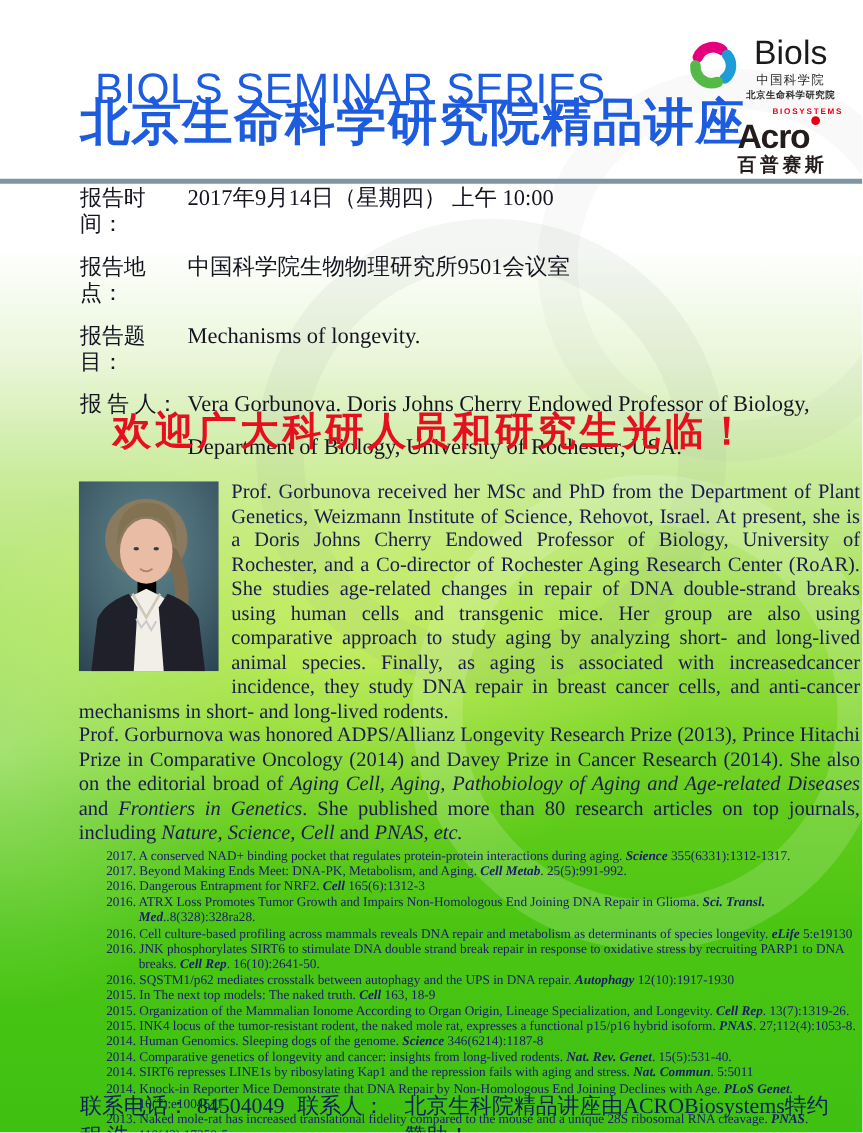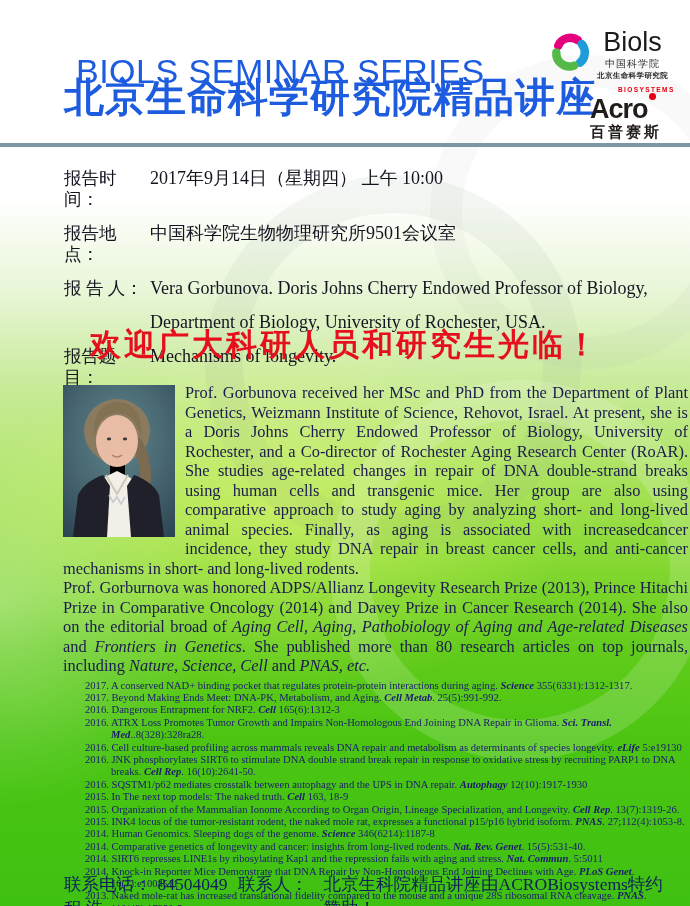--- a/index.html
+++ b/index.html
@@ -30,21 +30,21 @@
   .biols-sub1{font-size:10px;font-weight:400;color:#2b2b2b;letter-spacing:1px;margin-top:1px;}
   .biols-sub2{font-size:7.5px;font-weight:700;color:#2b2b2b;letter-spacing:0.4px;}
   .logo-acro{position:absolute;left:590px;top:86px;width:98px;font-family:"Liberation Sans",sans-serif;}
   .acro-bio{font-size:6.5px;font-weight:700;color:#e60012;letter-spacing:1.4px;margin-left:28px;}
   .acro-name{font-size:27px;font-weight:800;color:#221c1a;letter-spacing:-1px;line-height:26px;}
   .acro-dot{display:inline-block;width:7px;height:7px;border-radius:50%;background:#e60012;vertical-align:18px;margin-left:1px;}
   .acro-cn{font-size:15px;font-weight:700;color:#221c1a;letter-spacing:3px;margin-top:1px;}
 
   .separator{position:absolute;left:0;top:143px;width:690px;height:4px;background:#7e95a5;}
 
-  .details{position:absolute;left:64px;top:168px;width:600px;font-size:18px;color:#141420;}
+  .details{position:absolute;left:64px;top:148px;width:600px;font-size:18px;color:#141420;}
   .drow{display:flex;margin-bottom:13px;line-height:21px;}
   .dlabel{flex:0 0 86px;font-size:17.5px;}
   .dvalue{flex:1;}
   .v2{margin-top:13px;}
 
   .welcome{position:absolute;left:0;top:324px;width:690px;text-align:center;
     font-size:31px;font-weight:700;letter-spacing:3px;color:#e60f1d;}
 
   .bio{position:absolute;left:63px;top:383px;width:625px;
     font-size:16.4px;line-height:19.5px;color:#1b1b4d;text-align:justify;}
@@ -100,29 +100,29 @@
   <section class="details">
     <div class="drow">
       <span class="dlabel">报告时间：</span>
       <span class="dvalue">2017年9月14日（星期四） 上午 10:00</span>
     </div>
     <div class="drow">
       <span class="dlabel">报告地点：</span>
       <span class="dvalue">中国科学院生物物理研究所9501会议室</span>
     </div>
     <div class="drow">
+      <span class="dlabel">报告题目：</span>
+      <span class="dvalue">Mechanisms of longevity.</span>
+    </div>
+    <div class="drow">
       <span class="dlabel">报 告 人：</span>
       <span class="dvalue">
         <div>Vera Gorbunova. Doris Johns Cherry Endowed Professor of Biology,</div>
         <div class="v2">Department of Biology, University of Rochester, USA.</div>
       </span>
-    </div>
-    <div class="drow">
-      <span class="dlabel">报告题目：</span>
-      <span class="dvalue">Mechanisms of longevity.</span>
     </div>
   </section>
 
   <div class="welcome">欢迎广大科研人员和研究生光临！</div>
 
   <section class="bio">
     <svg class="photo" viewBox="0 0 112 152">
       <defs>
         <radialGradient id="pbg" cx="50%" cy="35%" r="80%">
           <stop offset="0%" stop-color="#5f868c"></stop>

